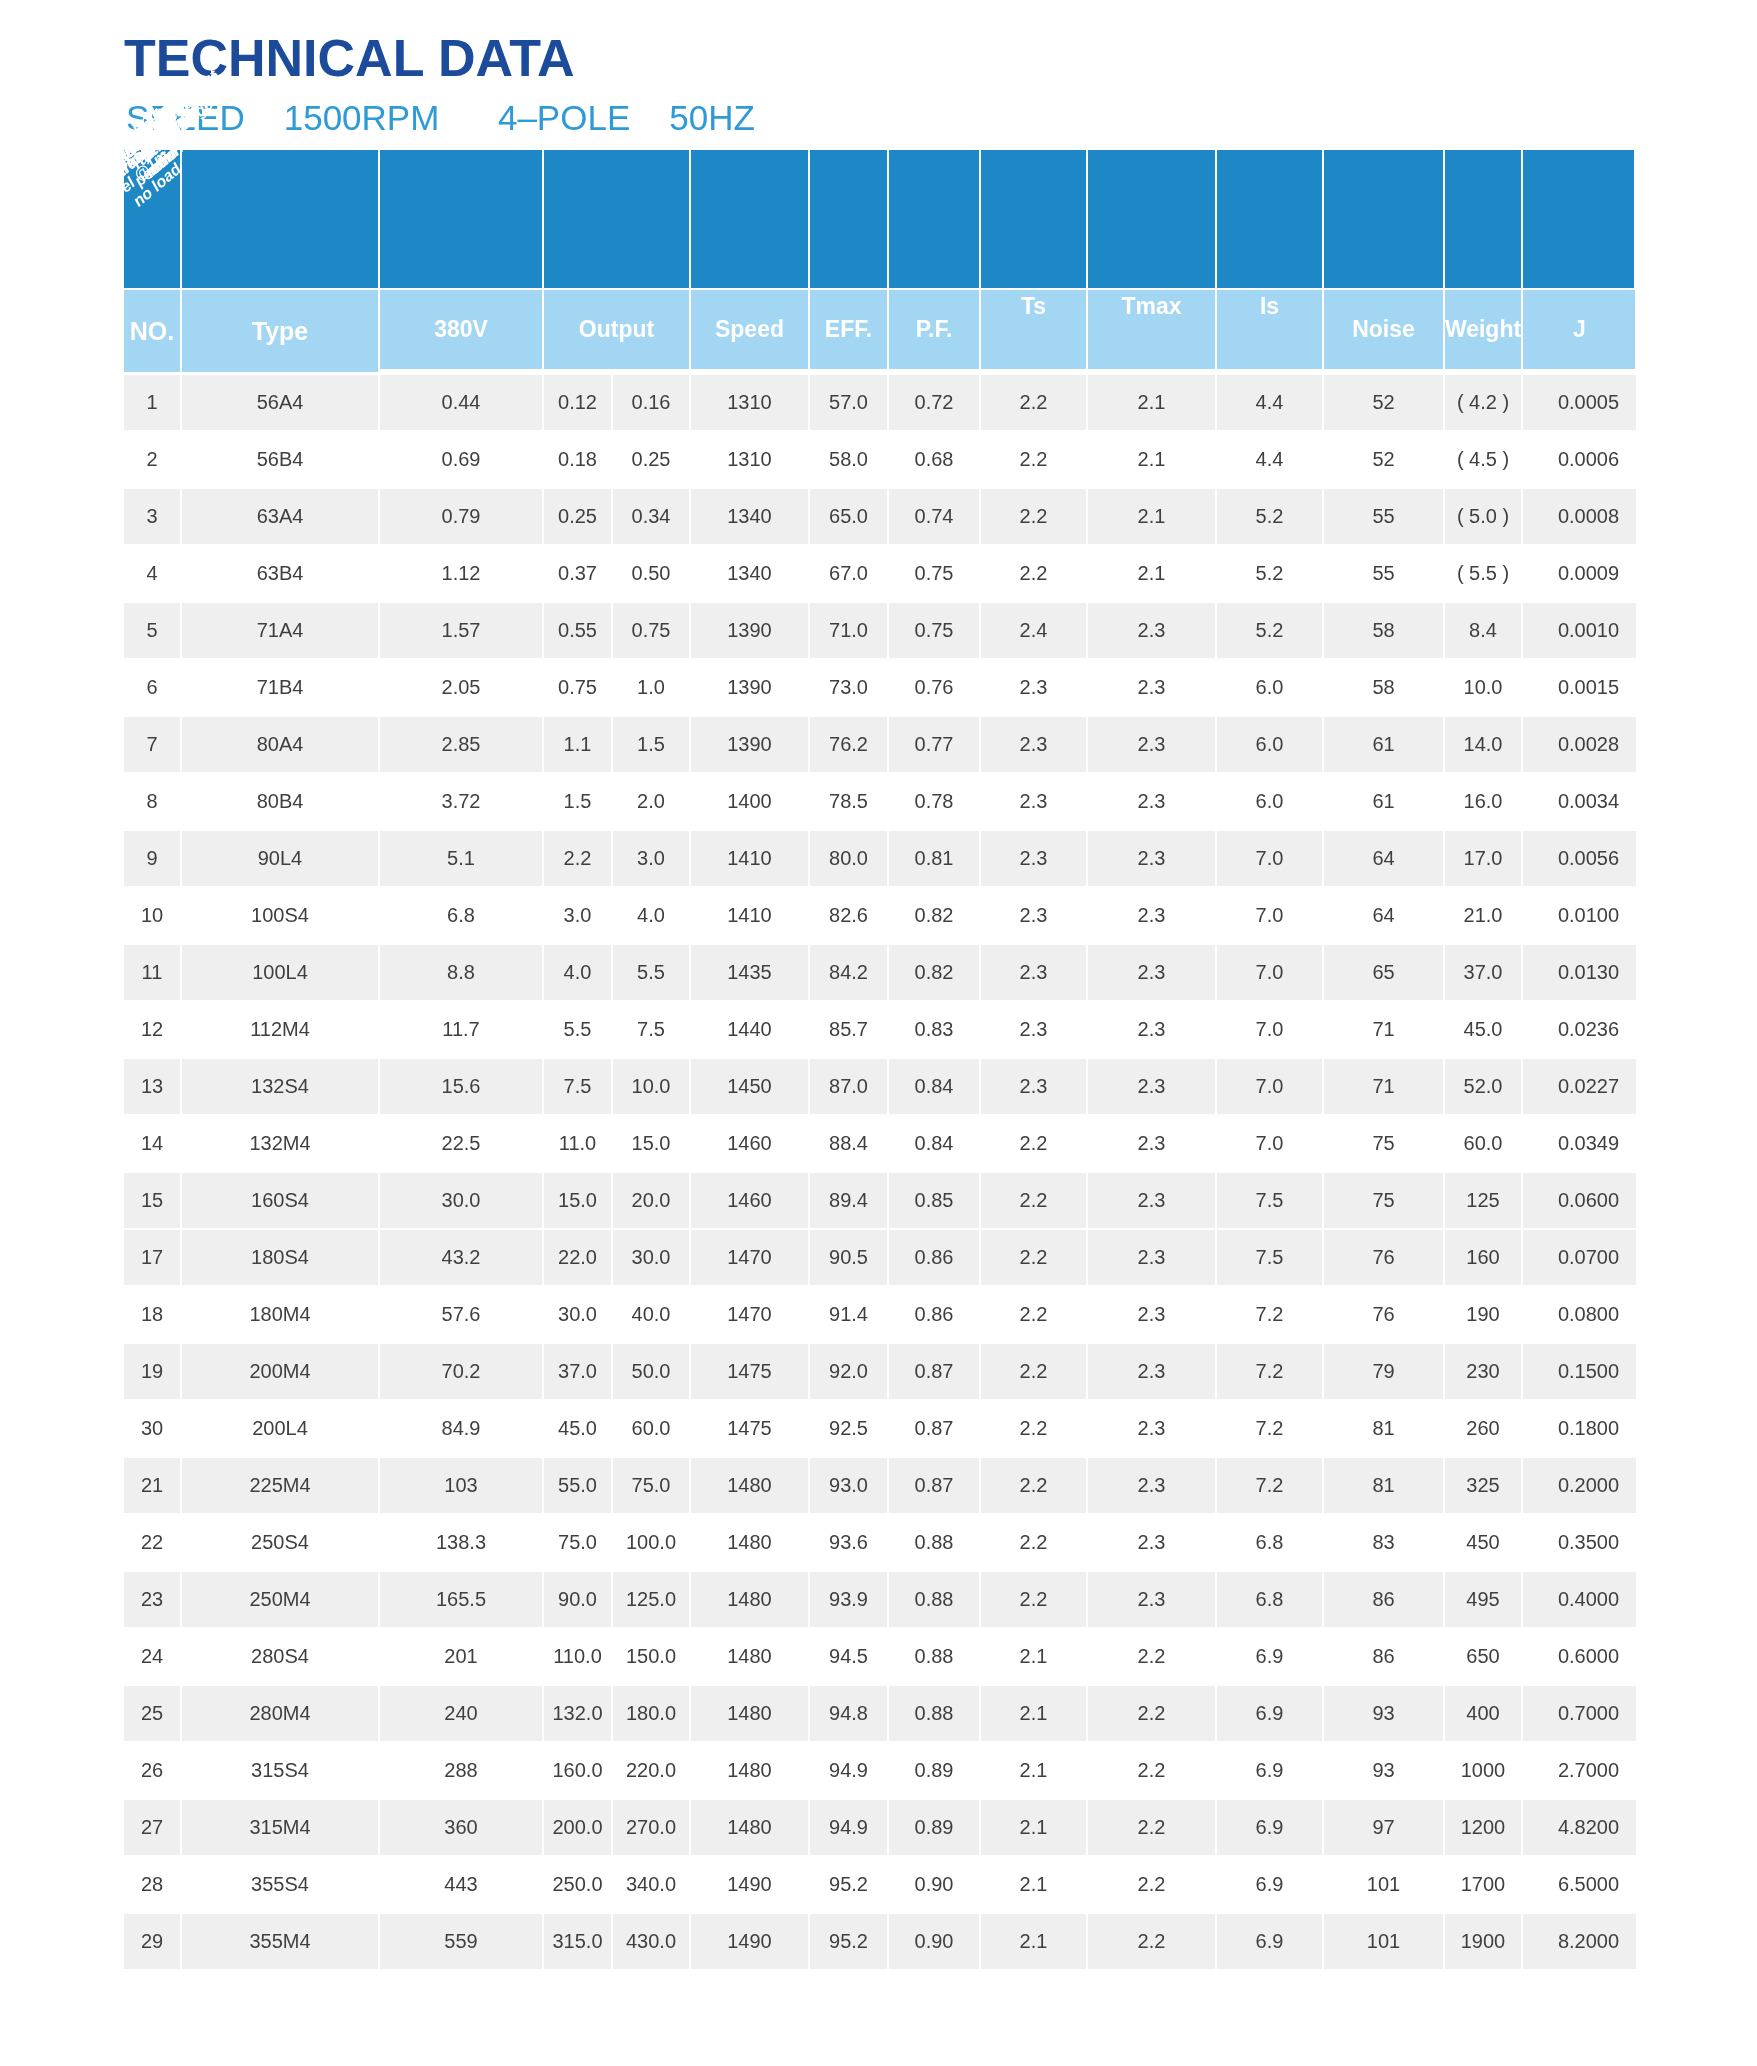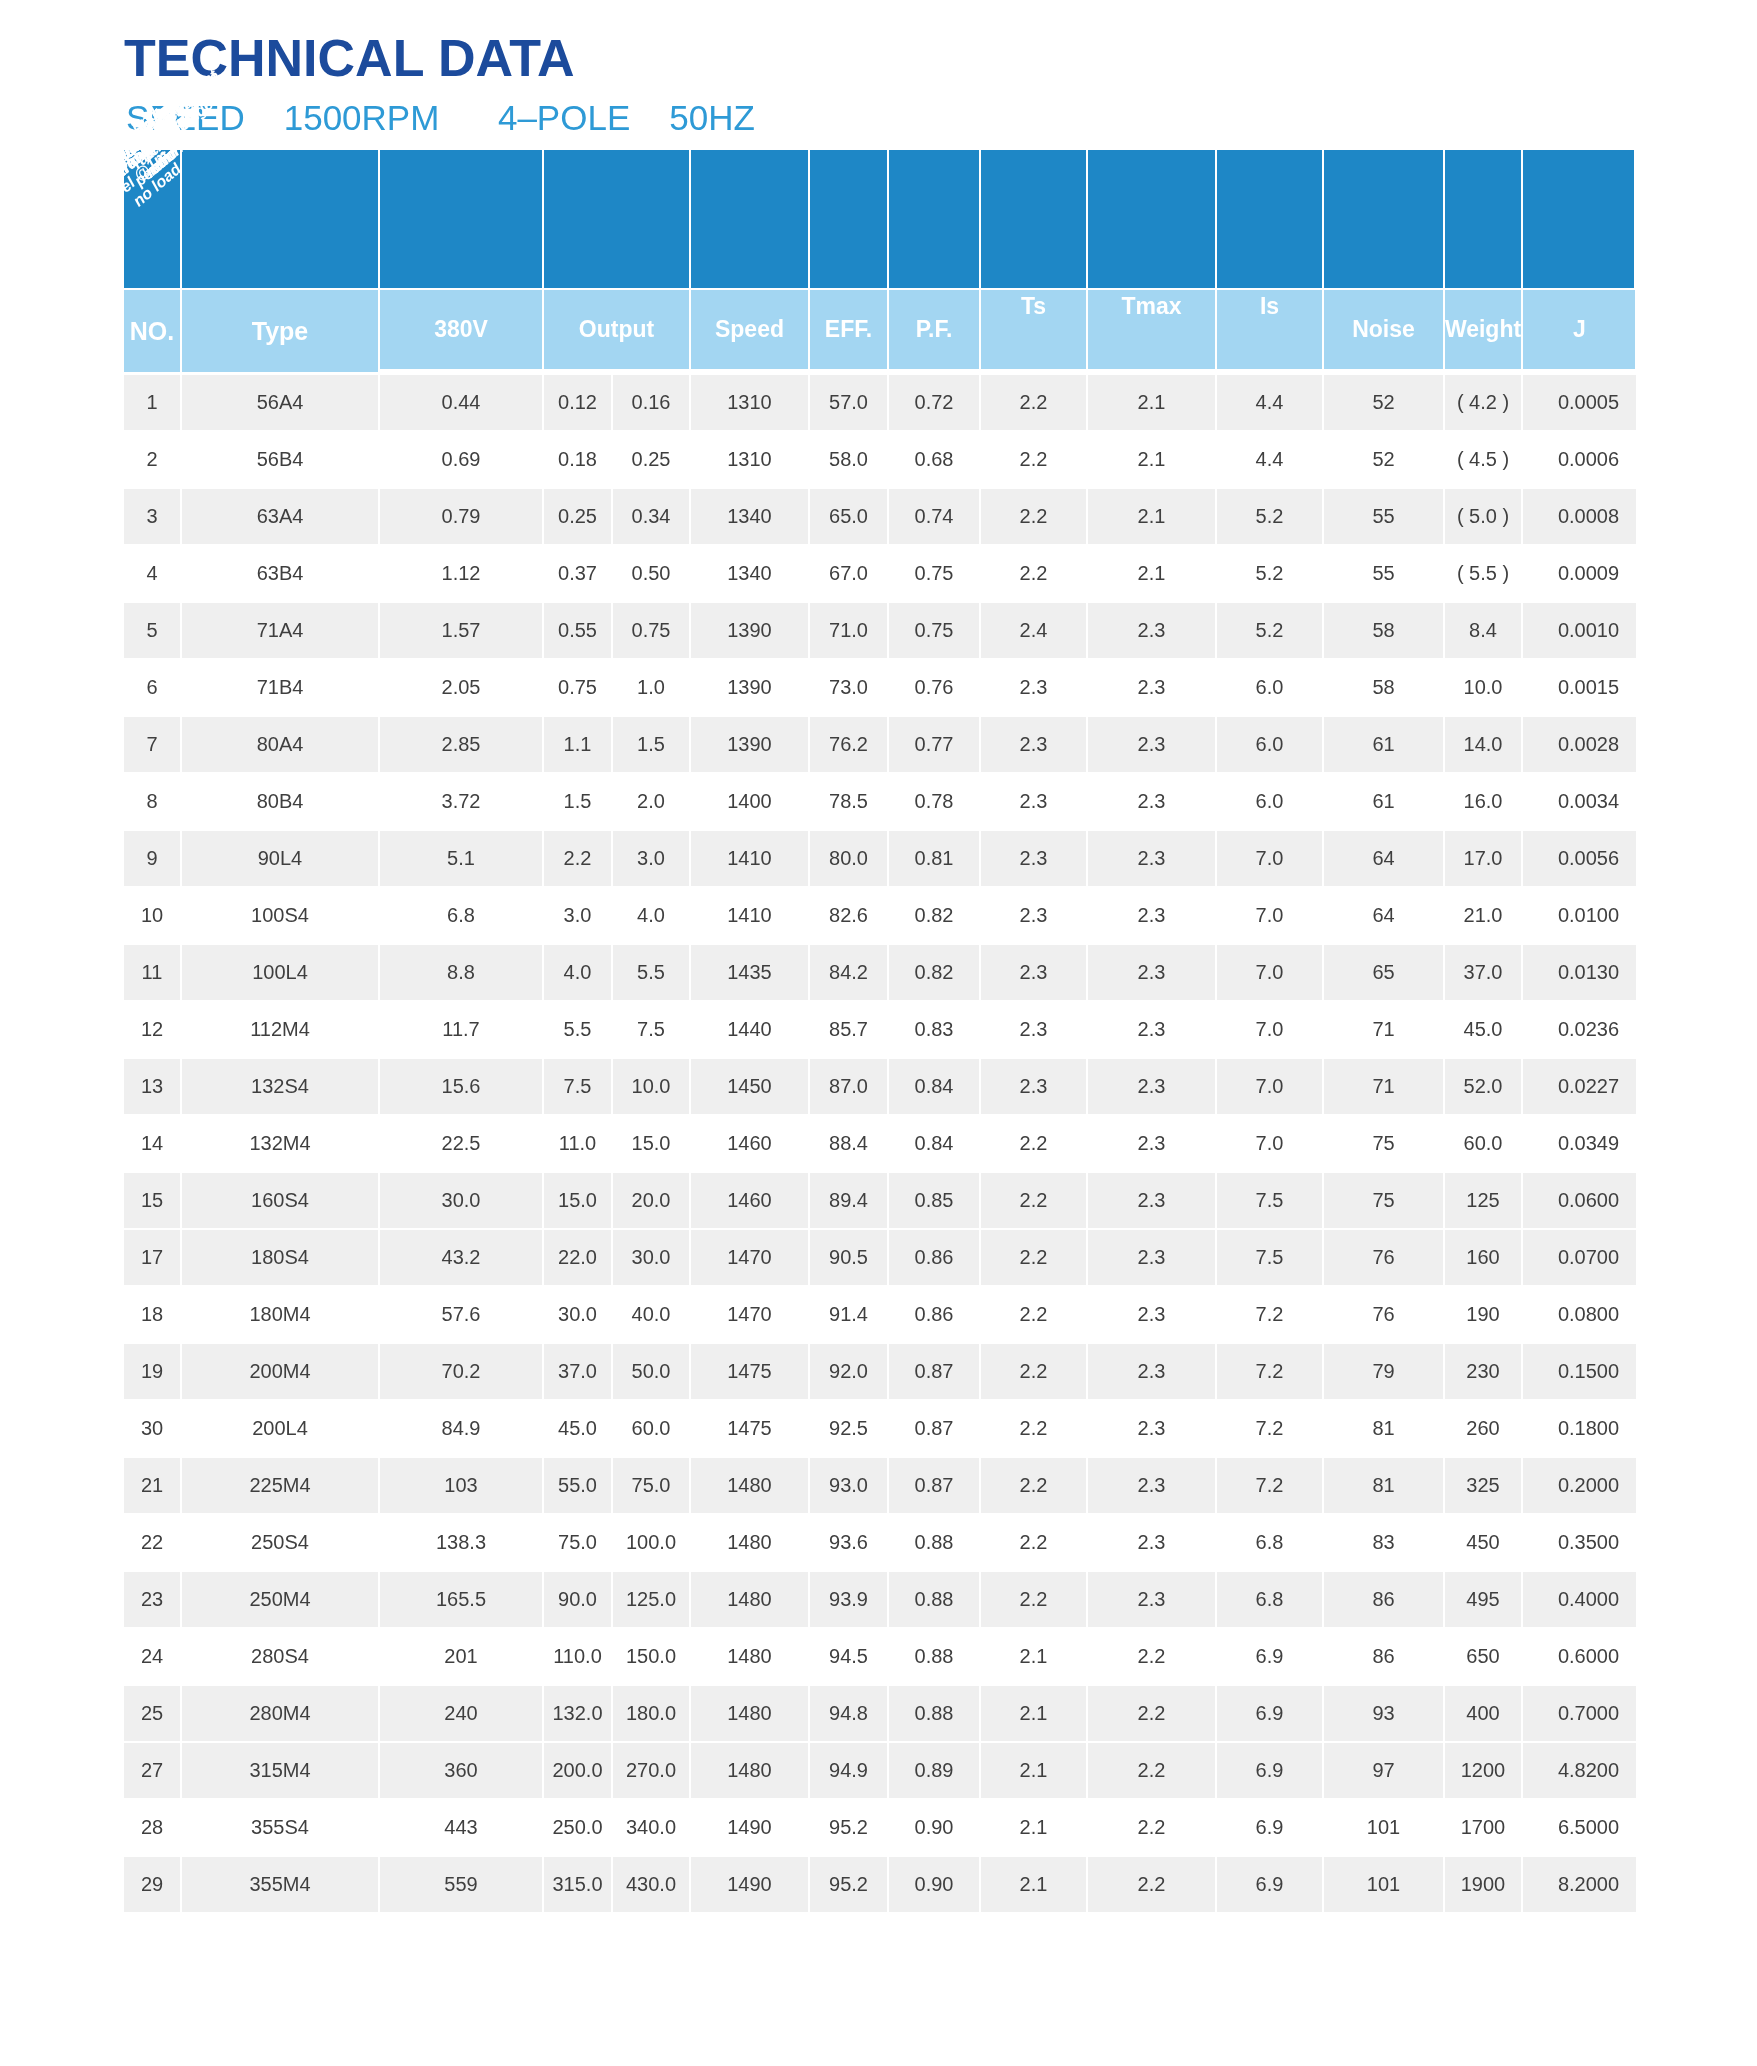--- a/index.html
+++ b/index.html
@@ -594,20 +594,36 @@
             <td>1480</td>
             <td>94.8</td>
             <td>0.88</td>
             <td>2.1</td>
             <td>2.2</td>
             <td>6.9</td>
             <td>93</td>
             <td>400</td>
             <td>0.7000</td>
           </tr>
+          <tr class="even">
+            <td>26</td>
+            <td>315S4</td>
+            <td>288</td>
+            <td>160.0</td>
+            <td>220.0</td>
+            <td>1480</td>
+            <td>94.9</td>
+            <td>0.89</td>
+            <td>2.1</td>
+            <td>2.2</td>
+            <td>6.9</td>
+            <td>93</td>
+            <td>1000</td>
+            <td>2.7000</td>
+          </tr>
           <tr class="odd">
             <td>27</td>
             <td>315M4</td>
             <td>360</td>
             <td>200.0</td>
             <td>270.0</td>
             <td>1480</td>
             <td>94.9</td>
             <td>0.89</td>
             <td>2.1</td>

